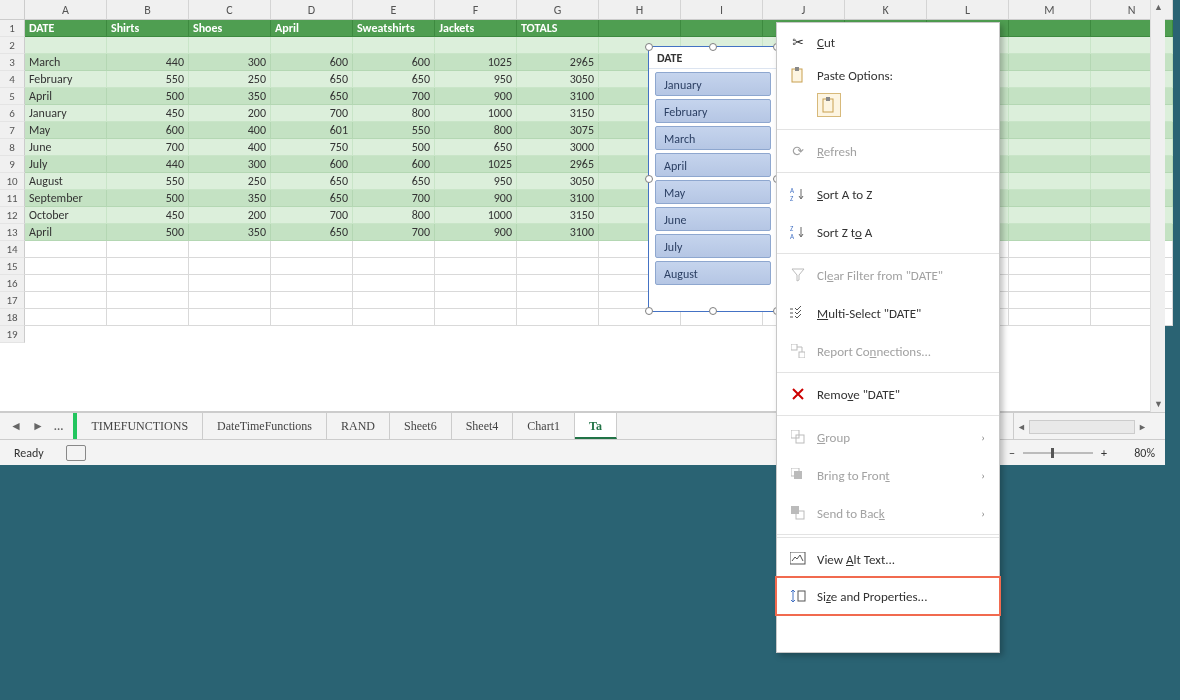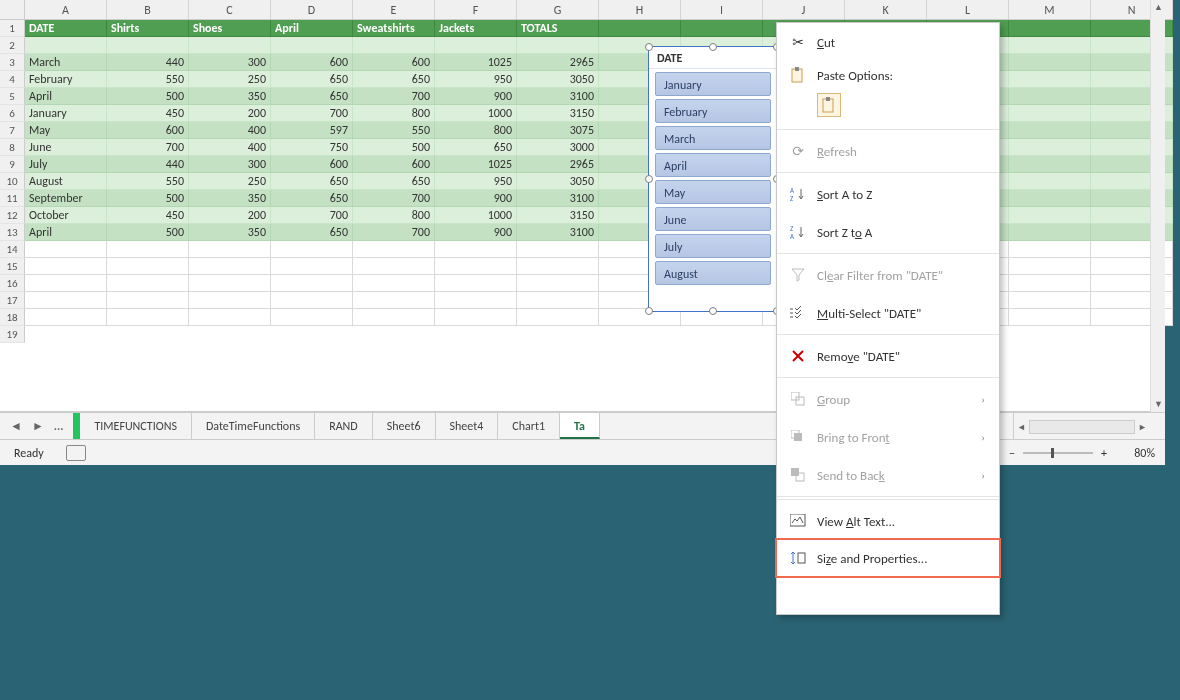--- a/index.html
+++ b/index.html
@@ -31,21 +31,21 @@
   .slicer { position:absolute; left:648px; top:46px; width:130px; height:266px; background:#fff; border:1px solid #4472c4; }
   .slicer-title { height:22px; line-height:22px; padding:0 8px; font-weight:700; font-size:12px; color:#333; border-bottom:1px solid #dce4f0; }
   .slicer-items {  }
   .slicer-item { margin:3px 6px; height:24px; line-height:24px; padding:0 8px; background:linear-gradient(#c5d4ed,#b5c6e4); border:1px solid #8ea7cf; border-radius:2px; font-size:12px; color:#2b3f63;}
   .handle { position:absolute; width:8px; height:8px; background:#fff; border:1px solid #7f7f7f; border-radius:50%; }
 
   
   .tab-bar { position:absolute; left:0; top:412px; width:1165px; height:27px; background:#f3f3f3; border-top:1px solid #ccc; display:flex; align-items:center;}
   .nav-btns { display:flex; gap:10px; padding:0 10px; color:#666;}
   .ellips{font-weight:700;}
-  .tabs { display:flex; height:100%; border-left:7px solid #22c55e;}
+  .tabs { display:flex; height:100%; border-left:4px solid #22c55e;font-family:Liberation Serif, serif;}
   .tab { padding:0 14px; line-height:27px; border-right:1px solid #ccc; font-size:12px; color:#444;}
   .tab.active{ background:#fff; color:#217346; border-bottom:2px solid #217346; font-weight:600;}
   .tab-cut{ color:#217346;}
   .hscroll{ position:absolute; right:15px; top:0; width:137px; height:27px; border-left:1px solid #ccc; display:flex; align-items:center; justify-content:space-between;}
   .hscroll .btn{width:15px;text-align:center;font-size:9px;color:#666;}
   .hscroll .track{flex:1;height:14px;background:#e9e9e9;border:1px solid #ccc;}
 
   .status-bar{position:absolute; left:0; top:439px; width:1165px; height:26px; background:#f3f3f3; border-top:1px solid #ccc; display:flex; align-items:center; font-size:12px;gap:8px;}
   .status-bar .ready{padding:0 14px;}
   .status-bar .cam{ width:20px;height:16px;border:1px solid #888;border-radius:2px;position:relative;}
@@ -208,21 +208,21 @@
         <div class="cell"></div>
         <div class="cell"></div>
         <div class="cell"></div>
         <div class="cell"></div>
         <div class="cell"></div>
       </div>
       <div class="row band2">
         <div class="cell">May</div>
         <div class="cell num">600</div>
         <div class="cell num">400</div>
-        <div class="cell num">597</div>
+        <div class="cell num">601</div>
         <div class="cell num">550</div>
         <div class="cell num">800</div>
         <div class="cell num">3075</div>
         <div class="cell"></div>
         <div class="cell"></div>
         <div class="cell"></div>
         <div class="cell"></div>
         <div class="cell"></div>
         <div class="cell"></div>
         <div class="cell"></div>
@@ -534,20 +534,30 @@
   </div>
   <div class="ctx-item">
     <span class="ctx-icon">
         <svg width="16" height="14">
           <path d="M0 3h3M0 7h3M0 11h3" stroke="#555"></path>
           <path d="M5 2l2 2 4-4M5 6l2 2 4-4M5 10l2 2 4-4" stroke="#555" fill="none"></path>
         </svg>
       </span>
     <span><span class="u">M</span>ulti-Select "DATE"</span>
   </div>
+  <div class="ctx-item disabled">
+    <span class="ctx-icon">
+        <svg width="14" height="14">
+          <rect x="0" y="0" width="6" height="6" fill="none" stroke="#bbb"></rect>
+          <rect x="8" y="8" width="6" height="6" fill="none" stroke="#bbb"></rect>
+          <path d="M6 3h5v5" stroke="#bbb" fill="none"></path>
+        </svg>
+      </span>
+    <span>Report Co<span class="u">n</span>nections...</span>
+  </div>
   <div class="ctx-sep"></div>
   <div class="ctx-item">
     <span class="ctx-icon">
         <svg width="14" height="14">
           <path d="M2 2l10 10M12 2l-10 10" stroke="#c00" stroke-width="2"></path>
         </svg>
       </span>
     <span>Remo<span class="u">v</span>e "DATE"</span>
   </div>
   <div class="ctx-sep"></div>

